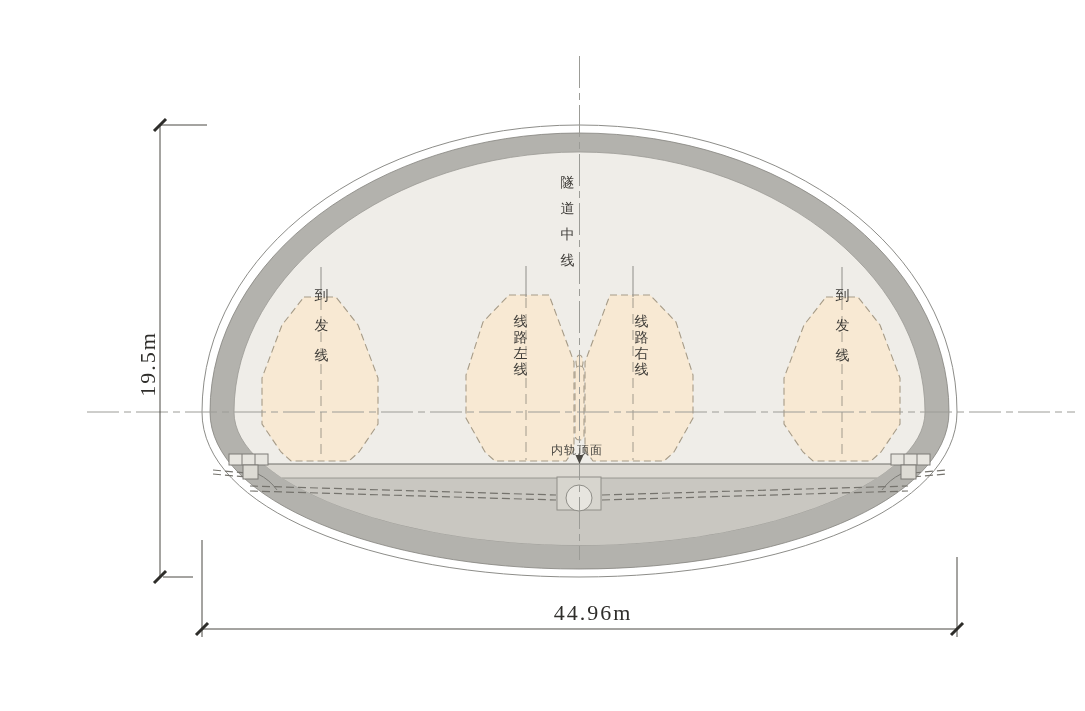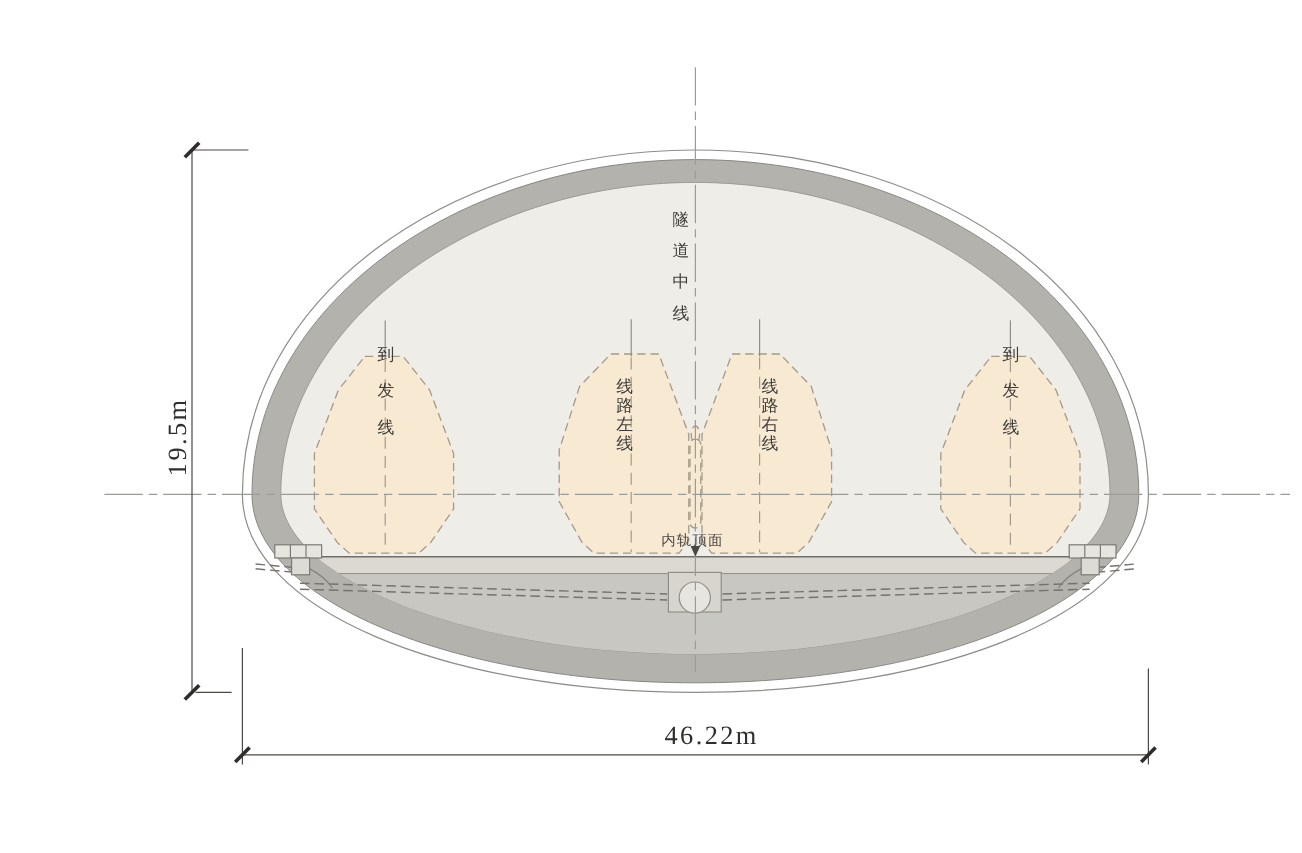--- a/index.html
+++ b/index.html
@@ -124,16 +124,16 @@
   <div class="vlabel ls-wide" style="left:314px;top:277px;">到发线</div>
 
   <div class="vlabel ls-tight" style="left:513px;top:303px;">线路左线</div>
 
   <div class="vlabel ls-tight" style="left:634px;top:303px;">线路右线</div>
 
   <div class="vlabel ls-wide" style="left:835px;top:277px;">到发线</div>
 
   <div class="hlabel" style="left:551px;top:442px;">内轨顶面</div>
 
-  <div class="dim-text dim-h">46.22m</div>
+  <div class="dim-text dim-h">44.96m</div>
   <div class="dim-text dim-v">19.5m</div>
 
 </div>
 
 </body></html>

